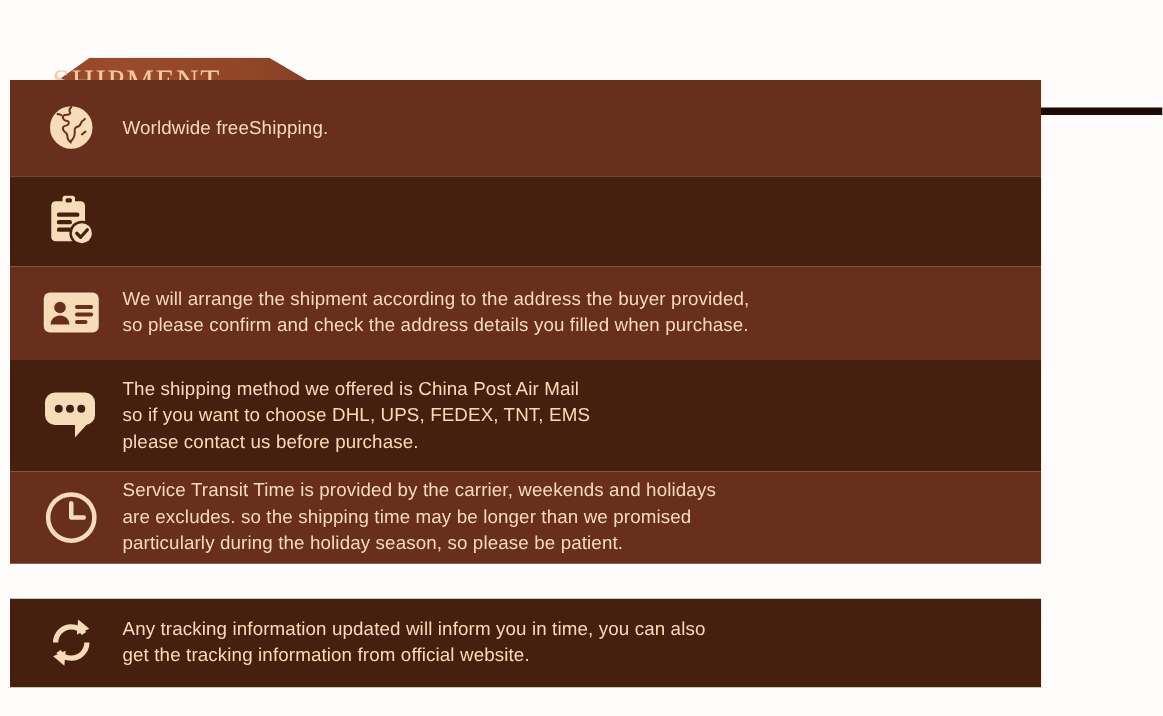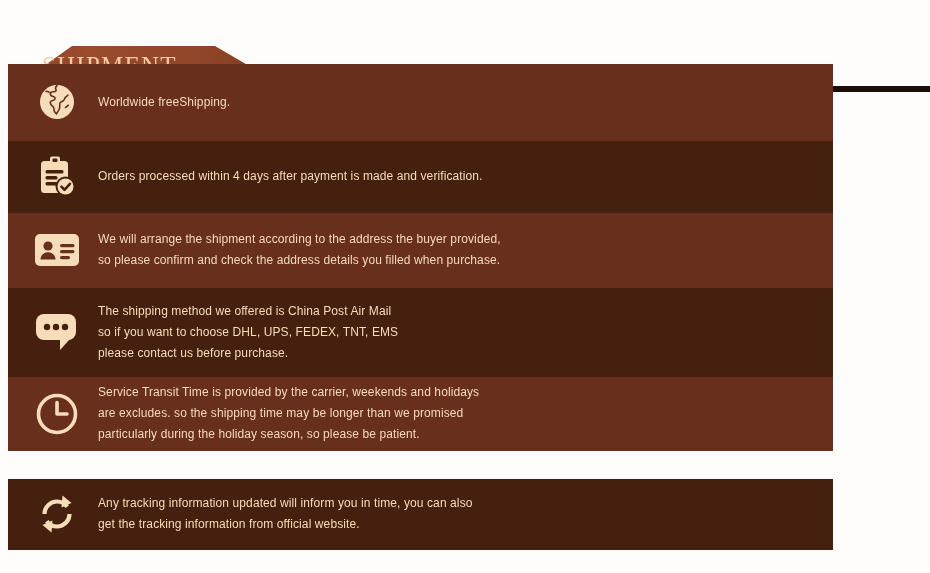--- a/index.html
+++ b/index.html
@@ -85,21 +85,21 @@
     flex: 0 0 62px;
     display: flex;
     align-items: center;
     justify-content: center;
   }
   .row-icon svg { display: block; }
 
   .row-text {
     flex: 1 1 auto;
     color: #f7dcba;
-    font-size: 12px;
+    font-size: 15px;
     line-height: 21px;
     padding-left: 10px;
     letter-spacing: 0.1px;
     white-space: pre-line;
   }
 </style>
 </head>
 <body>
 
 <div id="banner-header">
@@ -132,21 +132,20 @@
         <rect x="14" y="1.5" width="10" height="7.5" rx="2" fill="#f7dcba"></rect>
         <rect x="16.5" y="3.6" width="5" height="3.4" rx="1.2" fill="#46200e"></rect>
         <rect x="9.5" y="15" width="18" height="3.4" rx="1.5" fill="#46200e"></rect>
         <rect x="9.5" y="21" width="12" height="3.4" rx="1.5" fill="#46200e"></rect>
         <rect x="9.5" y="27" width="12" height="3.4" rx="1.5" fill="#46200e"></rect>
         <circle cx="29.5" cy="31.5" r="10" fill="#46200e"></circle>
         <circle cx="29.5" cy="31.5" r="8" fill="#f7dcba"></circle>
         <path d="M25.4 31.6l3.1 3.2 5.4-6.0" stroke="#46200e" stroke-width="2.6" fill="none" stroke-linecap="round" stroke-linejoin="round"></path>
       </svg>
     </div>
-    <div class="row-text">Orders processed within 4 days after payment is made and verification.</div>
   </div>
 
   <div class="info-row light" style="height:82px;justify-content:flex-end;">
     <div class="row-icon">
       <svg width="46" height="34" viewBox="0 0 46 34">
         <rect x="1" y="1" width="44" height="32" rx="5" fill="#f7dcba"></rect>
         <circle cx="14" cy="13" r="4.6" fill="#682f1c"></circle>
         <path d="M6.5 26.5c0-4.4 3.4-7.2 7.5-7.2s7.5 2.8 7.5 7.2z" fill="#682f1c"></path>
         <rect x="26" y="11" width="14.5" height="3.2" rx="1.6" fill="#682f1c"></rect>
         <rect x="26" y="17" width="14.5" height="3.2" rx="1.6" fill="#682f1c"></rect>

